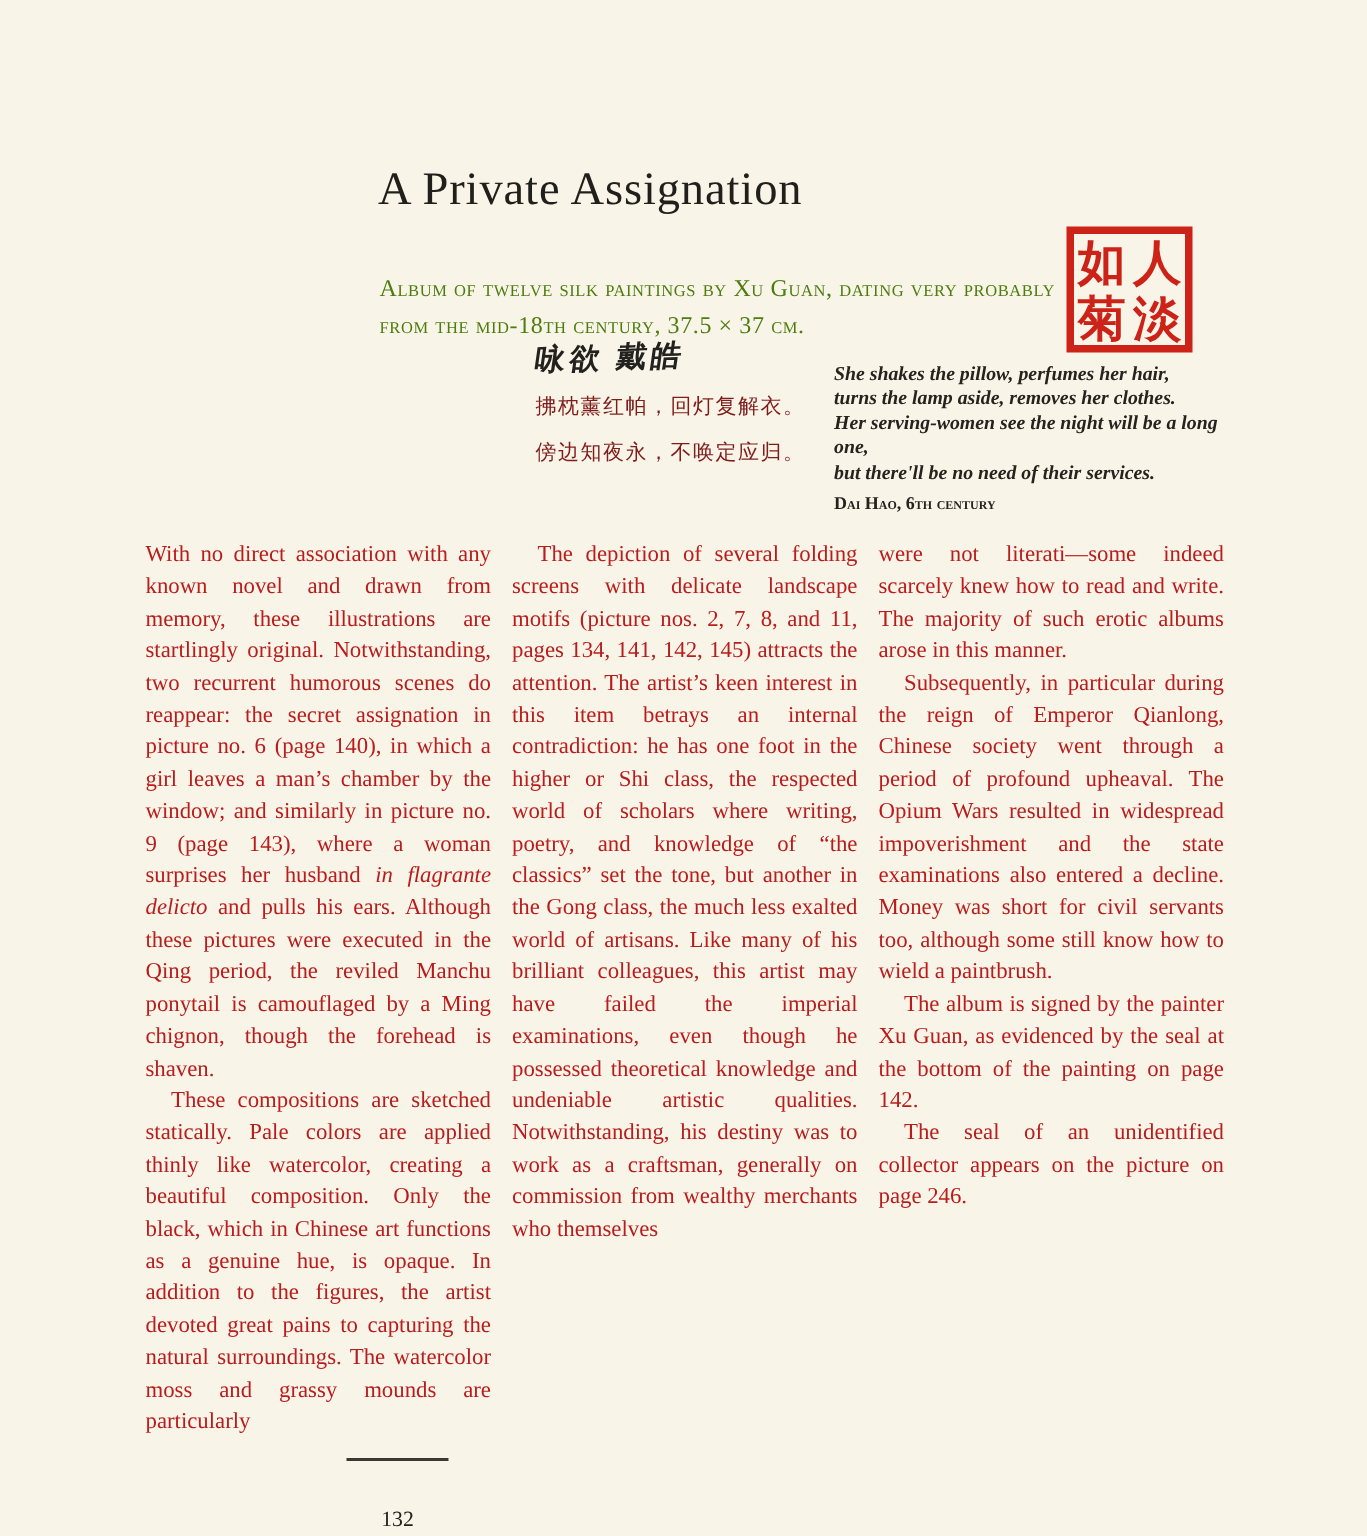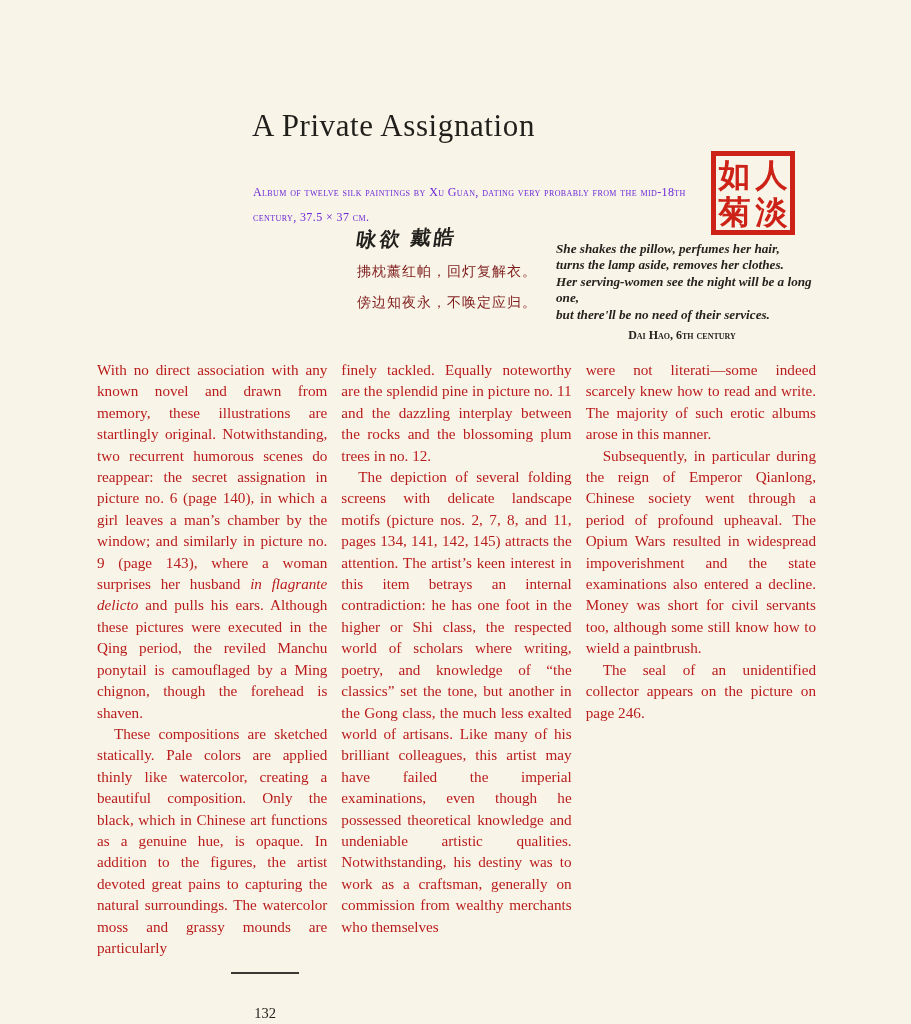--- a/index.html
+++ b/index.html
@@ -13,22 +13,22 @@
   }
   .page { position: absolute; inset: 0; }
 
   .page-title {
     position: absolute; left: 252px; top: 108px;
     font-size: 31px; font-weight: 400; letter-spacing: 0.6px;
     color: #211f1c; margin: 0;
   }
   .subtitle {
     position: absolute; left: 253px; top: 180px; width: 462px;
-    font-variant: small-caps; font-size: 12px; line-height: 25px;
-    letter-spacing: 0.4px; color: #6d28d9;
+    font-variant: small-caps; font-size: 16px; line-height: 25px;
+    letter-spacing: 0.4px; color: #4d7c0f;
   }
 
   .seal {
     position: absolute; left: 711px; top: 151px;
     width: 74px; height: 74px;
     border: 5px solid #cd2218;
     display: grid; grid-template-columns: 1fr 1fr; grid-template-rows: 1fr 1fr;
     align-items: center; justify-items: center;
   }
   .seal .ch {
@@ -49,21 +49,21 @@
   }
 
   .translation {
     position: absolute; left: 556px; top: 241px; width: 260px;
     font-style: italic; font-weight: 600;
     font-size: 13.2px; line-height: 16.4px; color: #26231f;
   }
   .attribution {
     margin-top: 4px; padding-right: 8px;
     font-style: normal; font-weight: 600;
-    font-variant: small-caps; font-size: 12px; text-align: center;
+    font-variant: small-caps; font-size: 12px; text-align: left;
     color: #26231f;
   }
 
   .cols {
     position: absolute; left: 97px; top: 359px; width: 719px;
     display: flex; gap: 14px;
   }
   .col { flex: 1 1 0; text-align: justify; font-size: 15.2px; line-height: 21.4px; color: #b91c1c; }
   .col p { margin: 0; }
   .col p.ind { text-indent: 17px; }
@@ -110,27 +110,27 @@
   </div>
 
   <div class="cols">
 
     <div class="col">
       <p><span>With no direct association with any known novel and drawn from memory, these illustrations are startlingly original. Notwithstanding, two recurrent humorous scenes do reappear: the secret assignation in picture no. 6 (page 140), in which a girl leaves a man’s chamber by the window; and similarly in picture no. 9 (page 143), where a woman surprises her husband </span><em>in flagrante delicto</em><span> and pulls his ears. Although these pictures were executed in the Qing period, the reviled Manchu ponytail is camouflaged by a Ming chignon, though the forehead is shaven.</span></p>
       <p class="ind">These compositions are sketched statically. Pale colors are applied thinly like watercolor, creating a beautiful composition. Only the black, which in Chinese art functions as a genuine hue, is opaque. In addition to the figures, the artist devoted great pains to capturing the natural surroundings. The watercolor moss and grassy mounds are particularly</p>
     </div>
 
     <div class="col">
-      <p>finely tackled. Equally noteworthy are the splendid pine in picture no. 11 and the dazzling interplay between the rocks and the blossoming plum trees in no. 12.</p>
       <p class="ind">The depiction of several folding screens with delicate landscape motifs (picture nos. 2, 7, 8, and 11, pages 134, 141, 142, 145) attracts the attention.  The artist’s keen interest in this item betrays an internal contradiction: he has one foot in the higher or Shi class, the respected world of scholars where writing, poetry, and knowledge of “the classics” set the tone, but another in the Gong class, the much less exalted world of artisans. Like many of his brilliant colleagues, this artist may have failed the imperial examinations, even though he possessed theoretical knowledge and undeniable artistic qualities. Notwithstanding, his destiny was to work as a craftsman, generally on commission from wealthy merchants who themselves</p>
     </div>
 
     <div class="col">
       <p>were not literati—some indeed scarcely knew how to read and write. The majority of such erotic albums arose in this manner.</p>
       <p class="ind">Subsequently, in particular during the reign of Emperor Qianlong, Chinese society went through a period of profound upheaval. The Opium Wars resulted in widespread impoverishment and the state examinations also entered a decline. Money was short for civil servants too, although some still know how to wield a paintbrush.</p>
+      <p class="ind">The album is signed by the painter Xu Guan, as evidenced by the seal at the bottom of the painting on page 142.</p>
       <p class="ind">The seal of an unidentified collector appears on the picture on page 246.</p>
     </div>
 
   </div>
 
   <div class="footer-rule"></div>
   <div class="page-number">132</div>
 
 </div>
 

